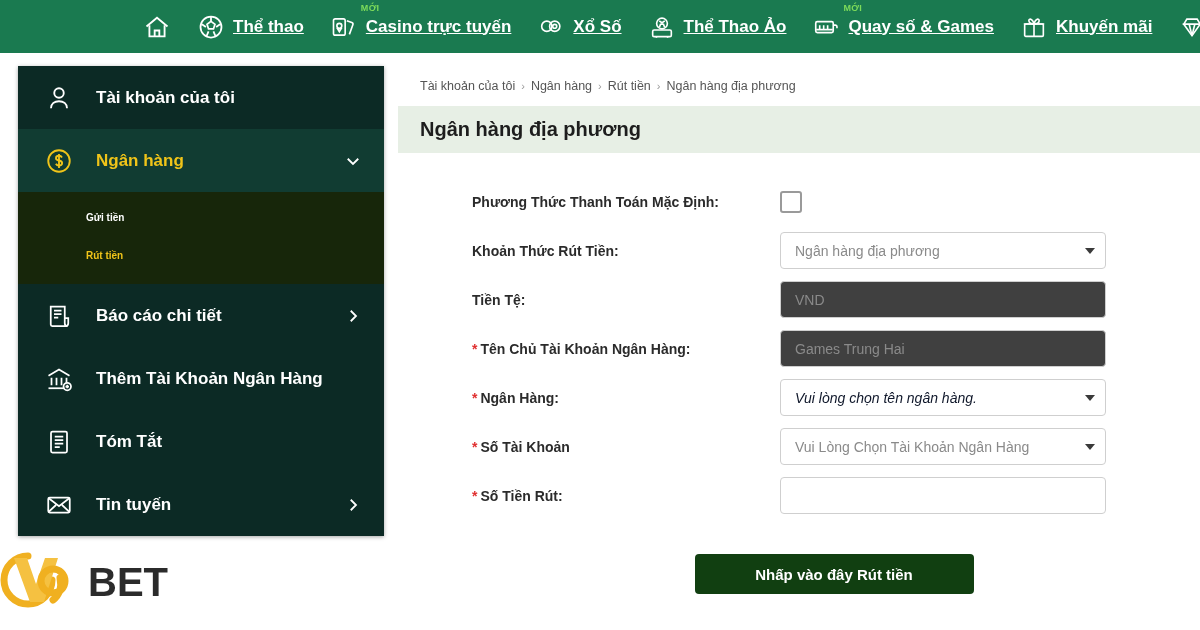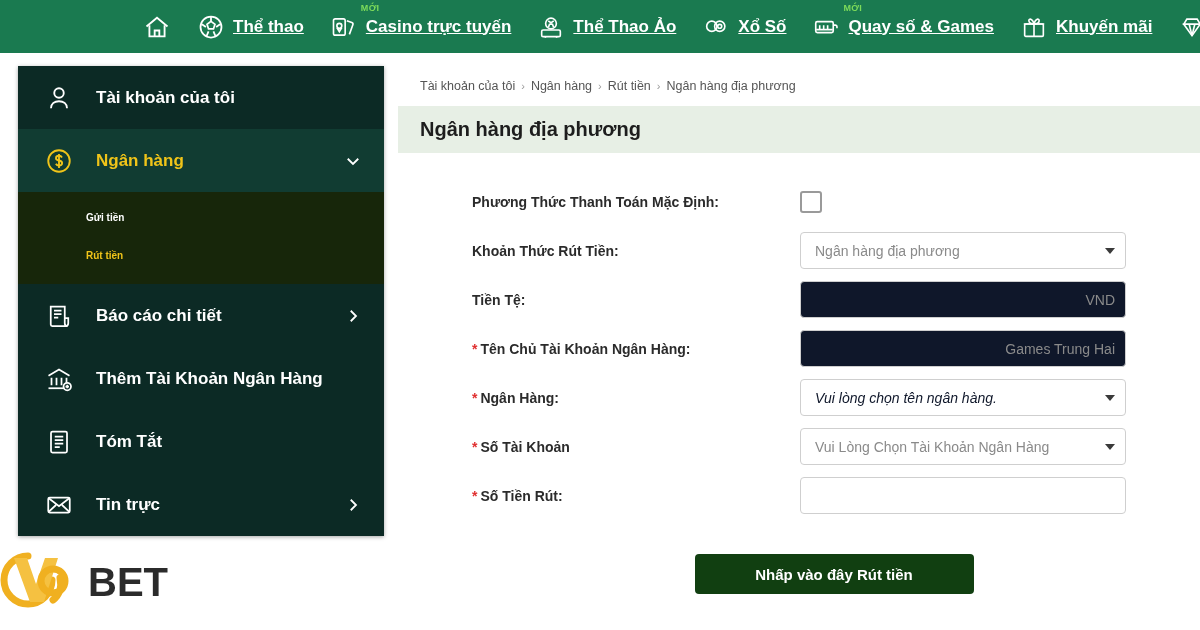--- a/index.html
+++ b/index.html
@@ -124,21 +124,20 @@
     font-weight: bold;
     color: #1d1d1d;
   }
 
   .form { padding-top: 24px; }
   .frow {
     display: flex;
     align-items: center;
     height: 49px;
     padding-left: 74px;
-    gap: 20px;
   }
   .flabel {
     width: 308px;
     flex: 0 0 auto;
     font-size: 14px;
     font-weight: bold;
     color: #2b2b2b;
     display: flex;
     align-items: baseline;
   }
@@ -157,21 +156,21 @@
     height: 37px;
     border: 1px solid #cfcfcf;
     border-radius: 4px;
     background: #ffffff;
     display: flex;
     align-items: center;
     padding: 0 10px 0 14px;
     font-size: 14px;
     color: #8a8a8a;
   }
-  .fld.disabled { background: #0f172a; border-color: #cfcfcf; text-align: right; }
+  .fld.disabled { background: #404040; border-color: #cfcfcf; }
   .fld.italic { font-style: italic; color: #0f172a; }
   .fld .txt { flex: 1 1 auto; white-space: nowrap; overflow: hidden; }
   .caret {
     width: 0; height: 0;
     border-left: 5px solid transparent;
     border-right: 5px solid transparent;
     border-top: 6px solid #3a3a3a;
     flex: 0 0 auto;
   }
 
@@ -238,38 +237,38 @@
         <circle cx="8" cy="11" r="2.1"></circle>
         <path d="M6.5 13.5h3L8 16z"></path>
       </svg>
     </span>
     <span>Casino trực tuyến</span>
   </div>
 
   <div class="nav-item">
     <span class="nav-ico">
       <svg viewBox="0 0 24 24" fill="none" stroke="#ffffff" stroke-width="1.4">
+        <circle cx="8.4" cy="11.4" r="4.4"></circle>
+        <circle cx="15.2" cy="11.4" r="4.4"></circle>
+        <circle cx="15.2" cy="11.4" r="1.7"></circle>
+      </svg>
+    </span>
+    <span>Xổ Số</span>
+  </div>
+
+  <div class="nav-item">
+    <span class="nav-ico">
+      <svg viewBox="0 0 24 24" fill="none" stroke="#ffffff" stroke-width="1.4">
         <circle cx="12" cy="9" r="4.6"></circle>
         <path d="M9.6 6.8l2.4 1.6 2.4-1.6M9.8 12.2l.9-2.6h2.6l.9 2.6"></path>
         <rect x="4" y="14.6" width="16" height="5.6" rx="1.2"></rect>
         <path d="M7.2 20.2v1M16.8 20.2v1"></path>
       </svg>
     </span>
     <span>Thể Thao Ảo</span>
-  </div>
-
-  <div class="nav-item">
-    <span class="nav-ico">
-      <svg viewBox="0 0 24 24" fill="none" stroke="#ffffff" stroke-width="1.4">
-        <circle cx="8.4" cy="11.4" r="4.4"></circle>
-        <circle cx="15.2" cy="11.4" r="4.4"></circle>
-        <circle cx="15.2" cy="11.4" r="1.7"></circle>
-      </svg>
-    </span>
-    <span>Xổ Số</span>
   </div>
 
   <div class="nav-item">
     <span class="nav-badge">MỚI</span>
     <span class="nav-ico">
       <svg viewBox="0 0 24 24" fill="none" stroke="#ffffff" stroke-width="1.4">
         <rect x="3.2" y="7.4" width="15" height="9.4" rx="1.3"></rect>
         <path d="M6.6 10.6v3M10 10.6v3M13.4 10.6v3M3.6 14.2h14.2"></path>
         <path d="M18.2 10.4h1.8a1.4 1.4 0 0 1 1.4 1.4v1.3"></path>
       </svg>
@@ -377,21 +376,21 @@
     <span class="side-label">Tóm Tắt</span>
   </div>
 
   <div class="side-row">
     <span class="side-ico">
       <svg viewBox="0 0 24 24" fill="none" stroke="#ffffff" stroke-width="1.4">
         <rect x="3.4" y="6" width="17.2" height="12" rx="1.2"></rect>
         <path d="M3.8 6.6 12 13l8.2-6.4M3.8 17.4 9.6 12M20.2 17.4 14.4 12"></path>
       </svg>
     </span>
-    <span class="side-label">Tin trực</span>
+    <span class="side-label">Tin tuyến</span>
     <span class="side-chev">
       <svg viewBox="0 0 24 24" fill="none" stroke="#ffffff" stroke-width="2.4">
         <path d="M9 5l7 7-7 7"></path>
       </svg>
     </span>
   </div>
 
 </div>
 
 <div class="content">

